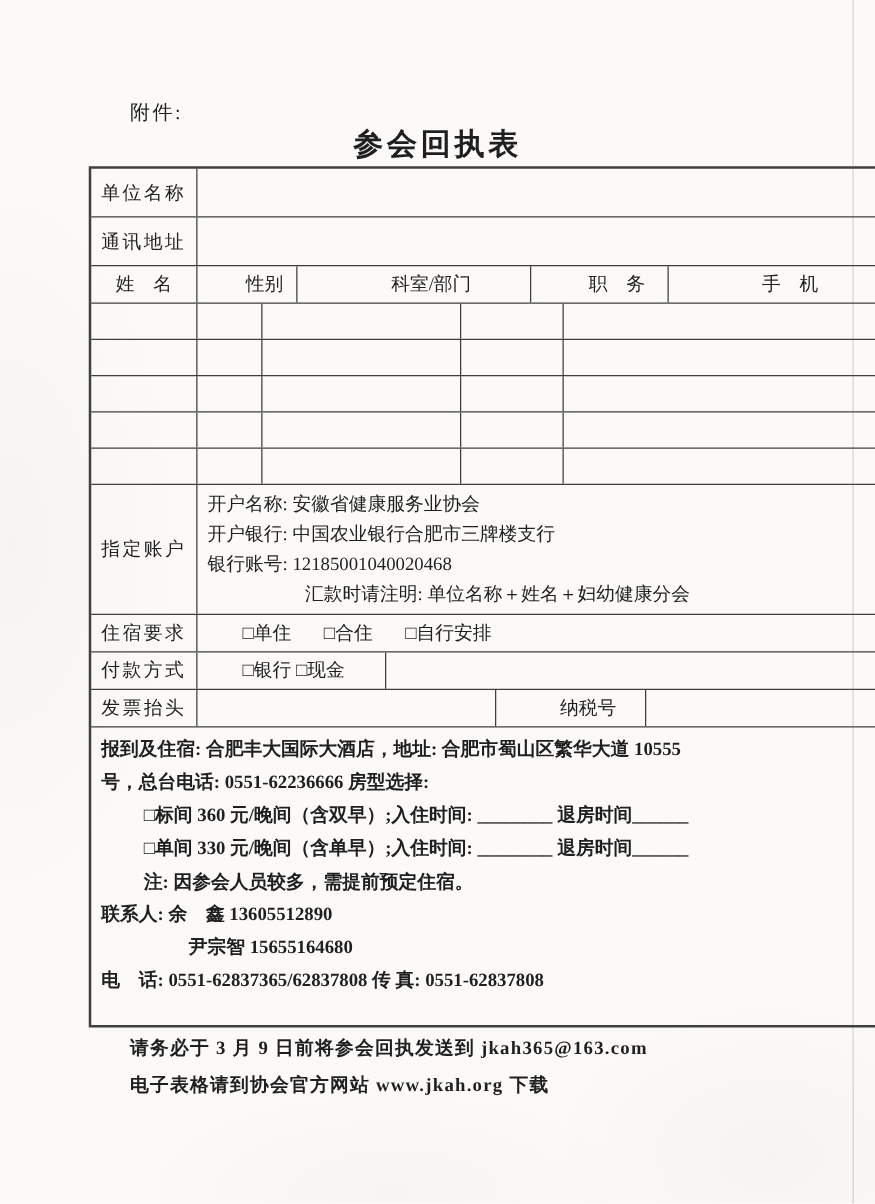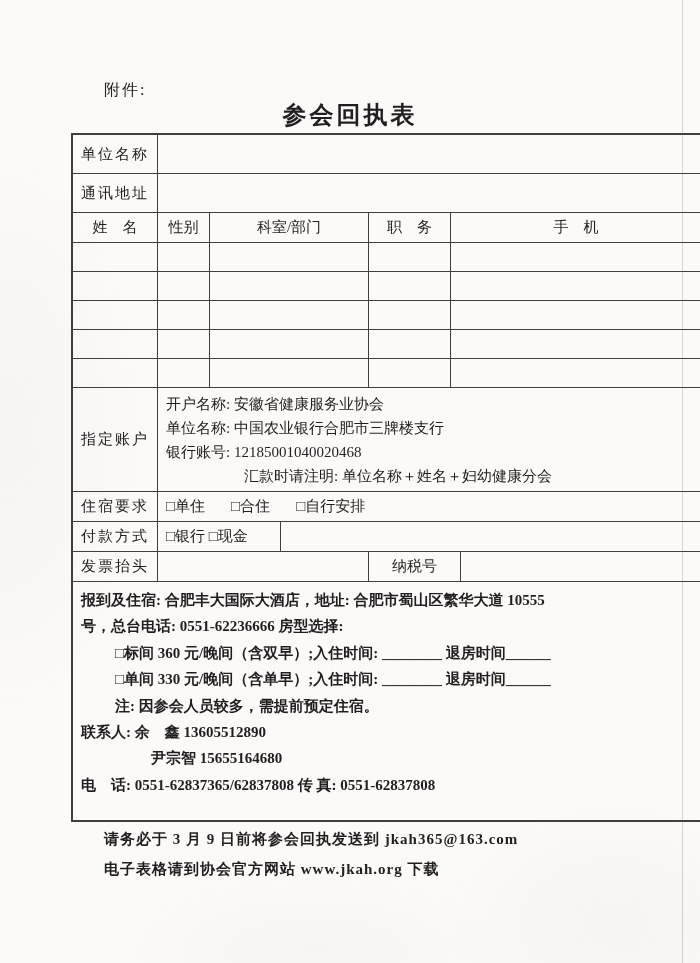--- a/index.html
+++ b/index.html
@@ -42,21 +42,21 @@
     font-size:15px;
     overflow:hidden; white-space:nowrap;
   }
   .td:last-child { border-right:none; }
   .label { letter-spacing:2px; }
   .c { justify-content:center; padding:0 2px; }
   .w85{width:85px;flex:none;} .w52{width:52px;flex:none;} .w159{width:159px;flex:none;}
   .w82{width:82px;flex:none;text-align:right;} .w123{width:123px;flex:none;} .w176{width:176px;flex:none;}
   .w211{width:211px;flex:none;} .w92{width:92px;flex:none;}
   .fill{flex:1;}
-  .h39{height:39px;} .h30{height:30px;} .h29{height:29px;} .h104{height:104px;} .h238{height:238px;}
+  .h39{height:39px;} .h30{height:30px;gap:28px;} .h29{height:29px;} .h104{height:104px;} .h238{height:238px;}
   .block {
     display:block; white-space:normal;
     padding:4px 8px;
   }
   .acct-line { line-height:24px; }
   .acct-indent { padding-left:78px; }
   .opt { margin-right:26px; }
   .opt:last-child { margin-right:0;text-align:right; }
   .hotel { font-weight:600; line-height:26.4px; padding-top:5px; }
   .hotel div { white-space:nowrap; }
@@ -129,21 +129,21 @@
         <div class="td w52"></div>
         <div class="td w159"></div>
         <div class="td w82"></div>
         <div class="td fill"></div>
     </div>
 
     <div class="tr h104">
       <div class="td label w85">指定账户</div>
       <div class="td fill block">
         <div class="acct-line">开户名称: 安徽省健康服务业协会</div>
-        <div class="acct-line">单位名称: 中国农业银行合肥市三牌楼支行</div>
+        <div class="acct-line">开户银行: 中国农业银行合肥市三牌楼支行</div>
         <div class="acct-line">银行账号: 12185001040020468</div>
         <div class="acct-line acct-indent">汇款时请注明: 单位名称＋姓名＋妇幼健康分会</div>
       </div>
     </div>
 
     <div class="tr h30">
       <div class="td label w85">住宿要求</div>
       <div class="td fill">
         <span class="opt">□单住</span>
         <span class="opt">□合住</span>

